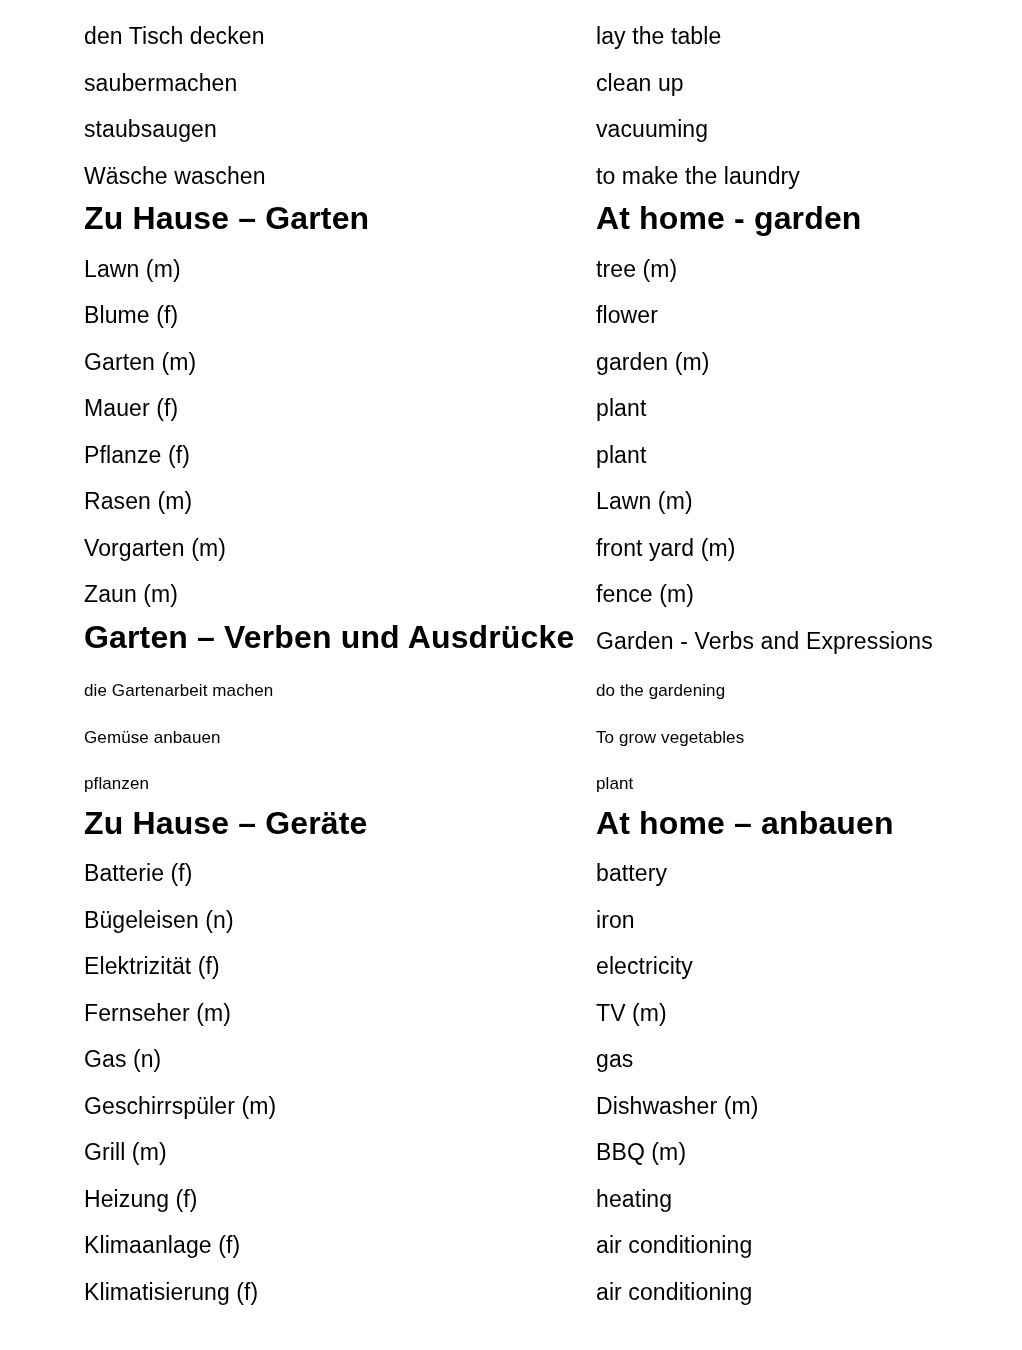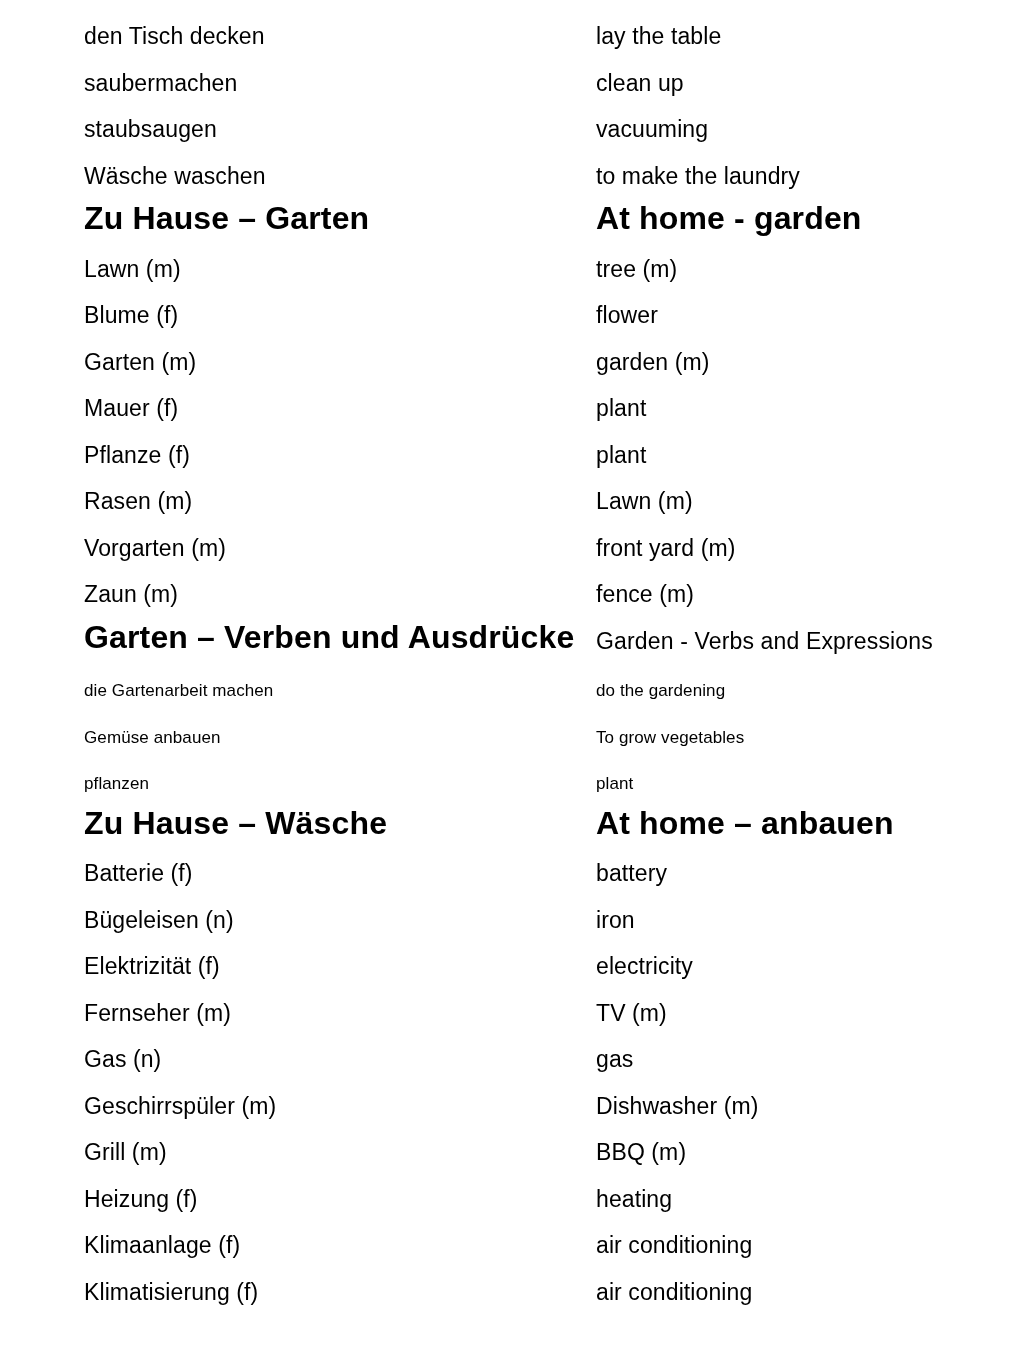--- a/index.html
+++ b/index.html
@@ -132,21 +132,21 @@
     </div>
     <div class="row" style="top: 745.5px;">
       <div class="cell left t-body-sm">Gemüse anbauen</div>
       <div class="cell right t-body-sm">To grow vegetables</div>
     </div>
     <div class="row" style="top: 792px;">
       <div class="cell left t-body-sm">pflanzen</div>
       <div class="cell right t-body-sm">plant</div>
     </div>
     <div class="row" style="top: 838.5px;">
-      <div class="cell left t-head">Zu Hause – Wäsche</div>
+      <div class="cell left t-head">Zu Hause – Geräte</div>
       <div class="cell right t-head">At home – anbauen</div>
     </div>
     <div class="row" style="top: 885px;">
       <div class="cell left t-body">Batterie (f)</div>
       <div class="cell right t-body">battery</div>
     </div>
     <div class="row" style="top: 931.5px;">
       <div class="cell left t-body">Bügeleisen (n)</div>
       <div class="cell right t-body">iron</div>
     </div>

